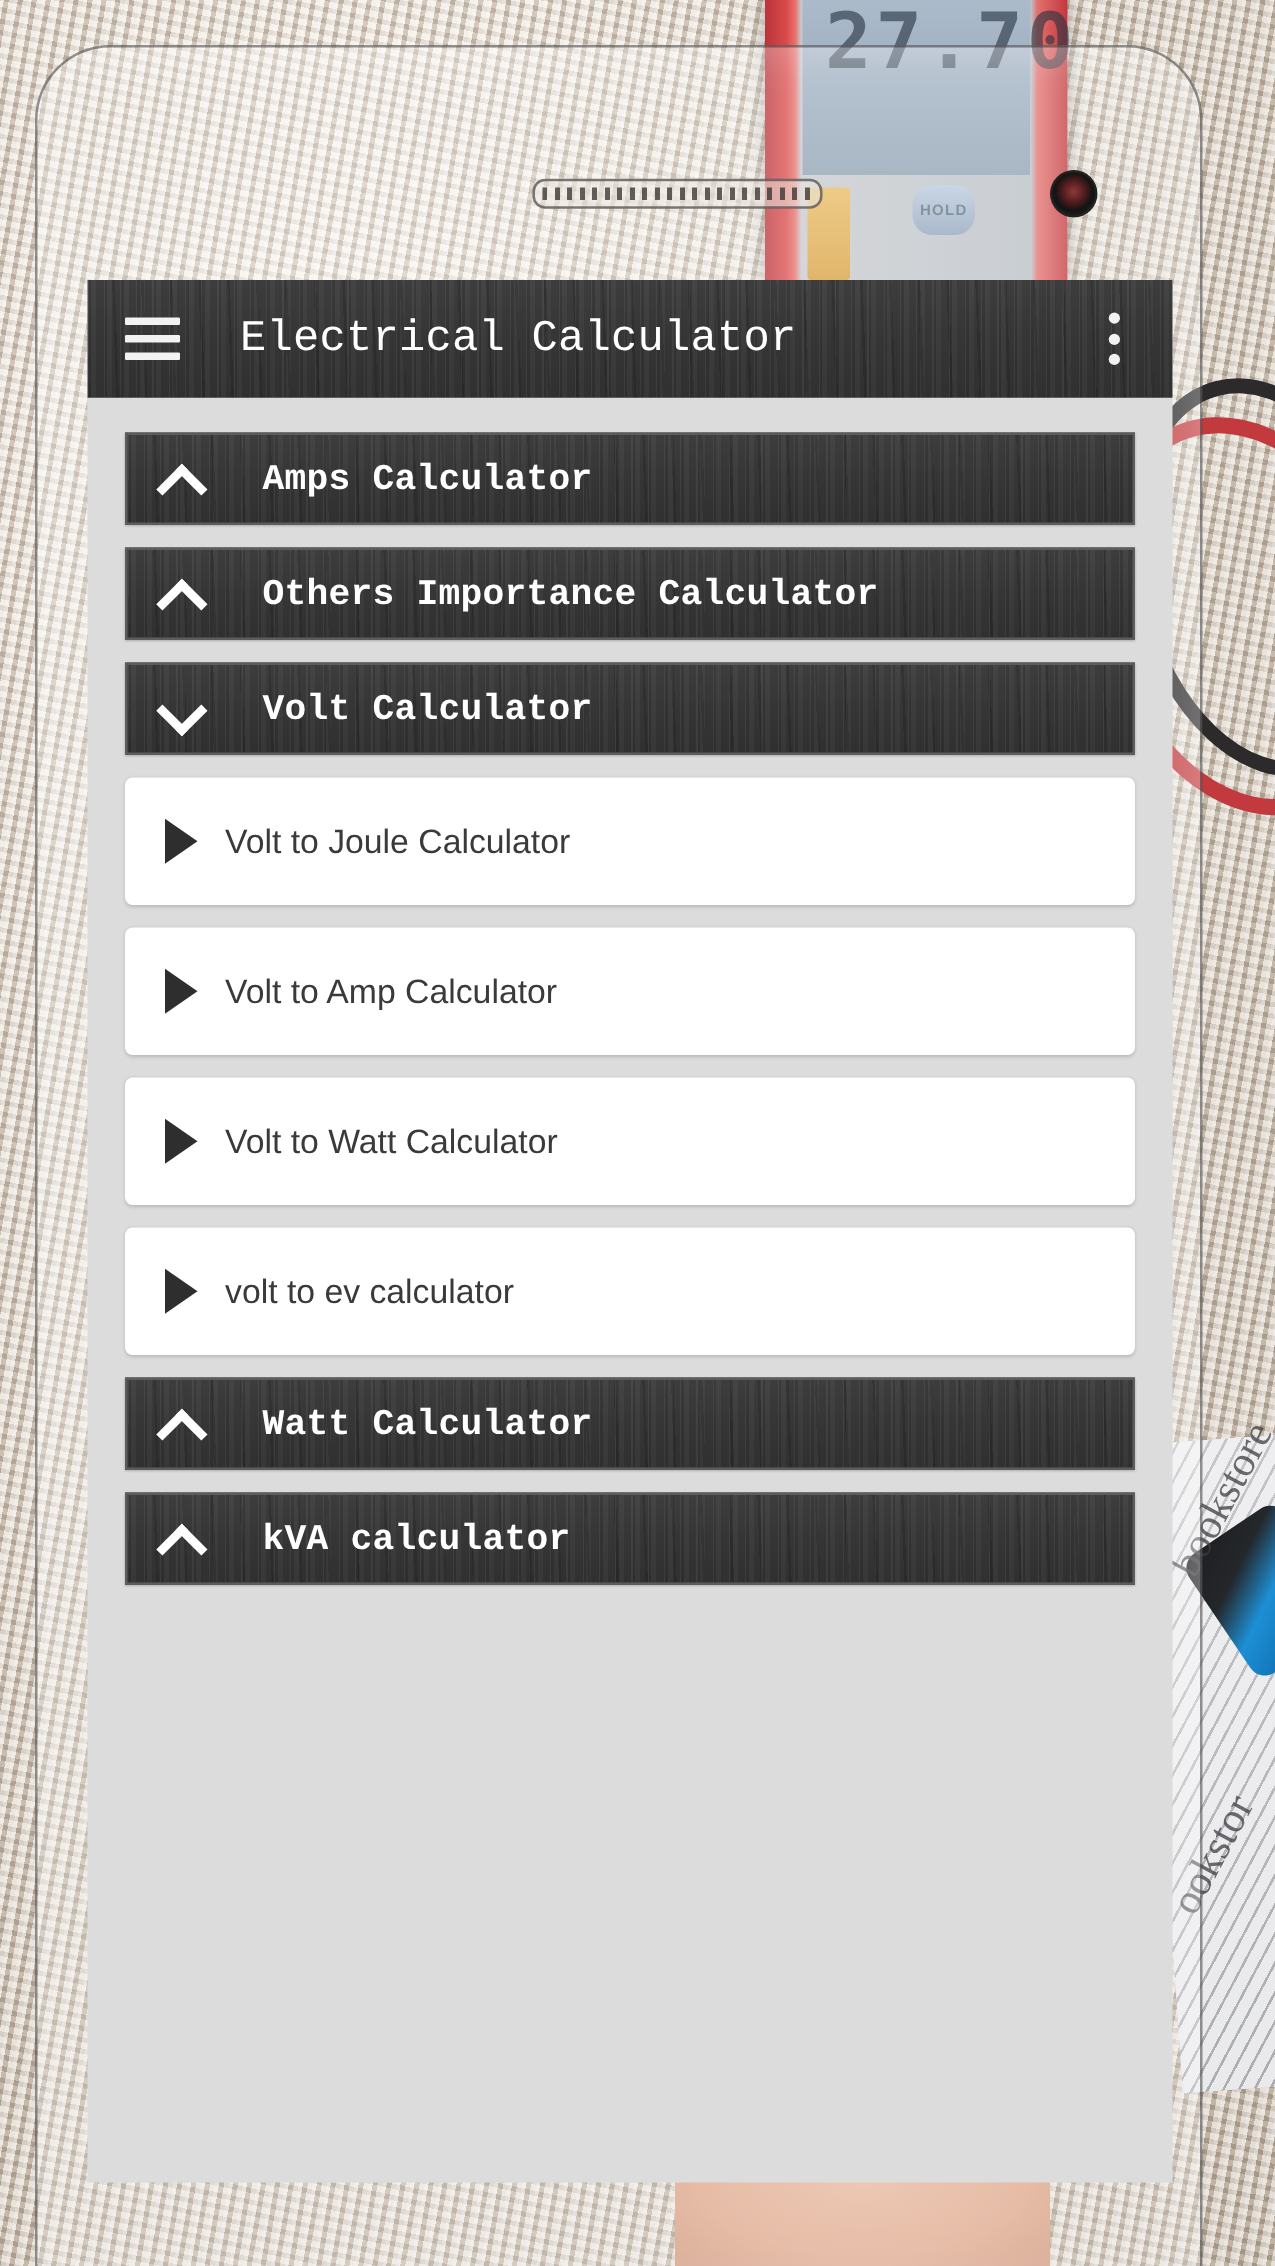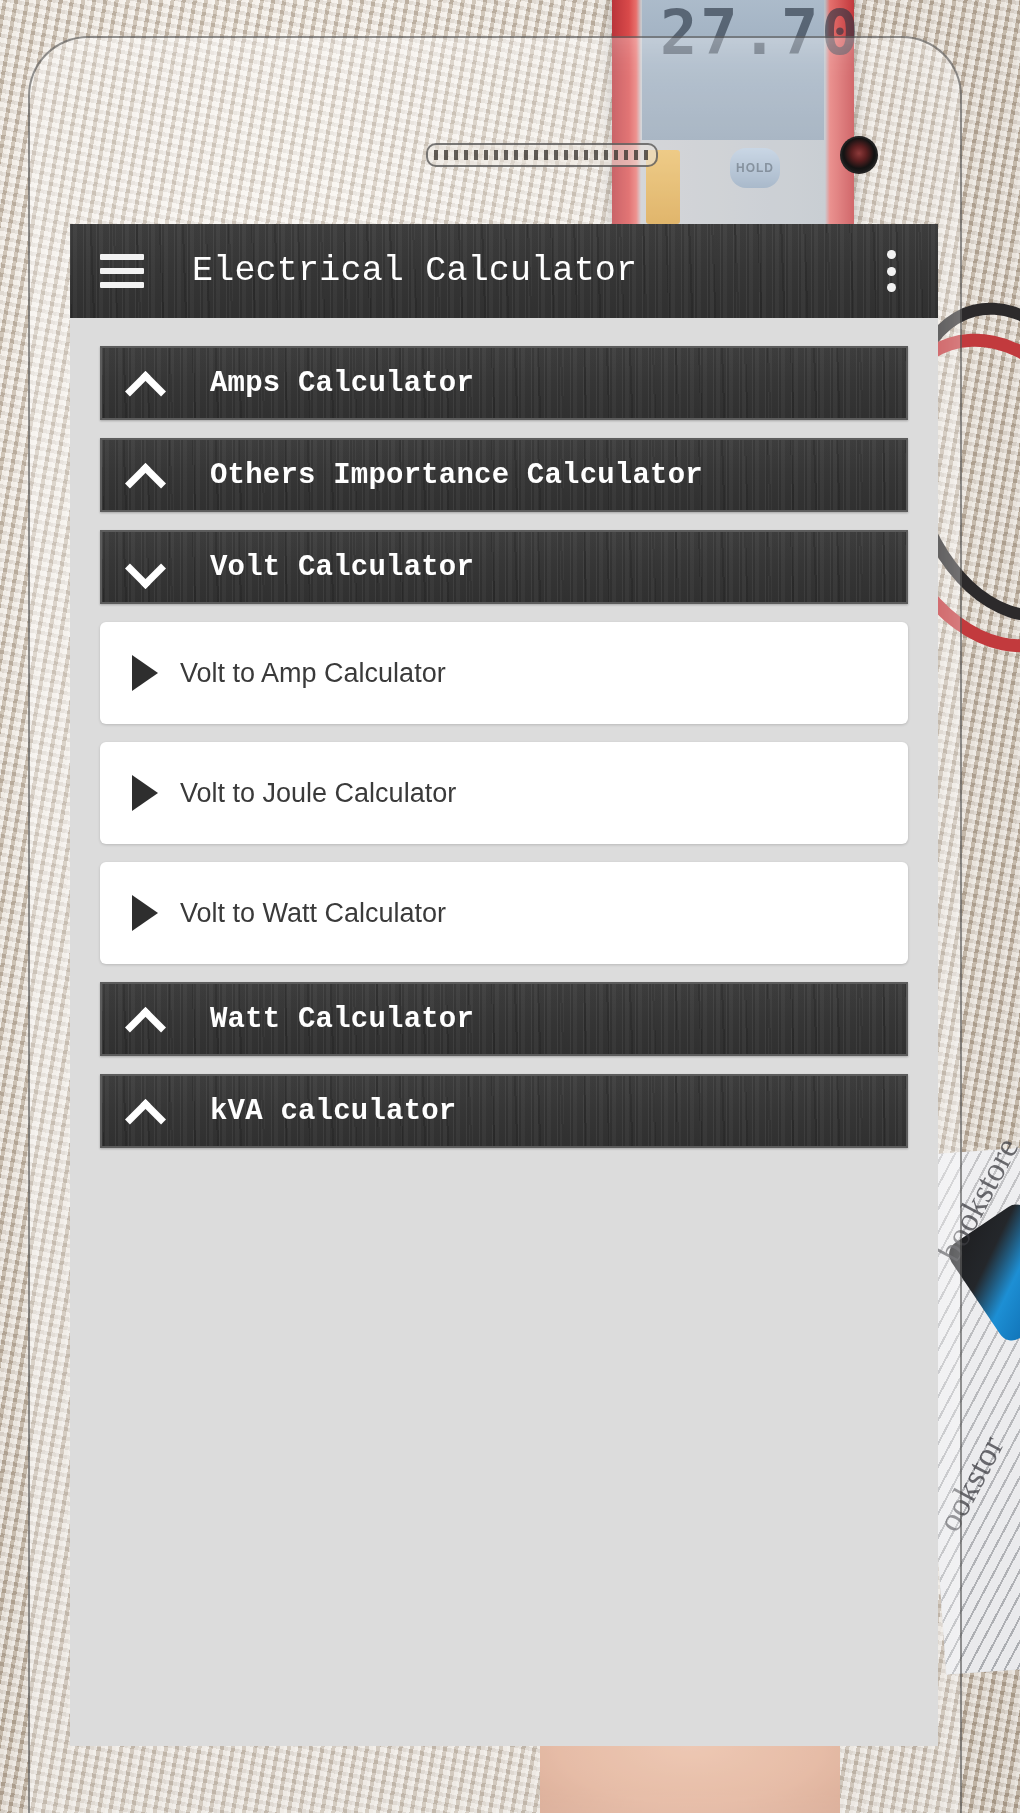--- a/index.html
+++ b/index.html
@@ -363,33 +363,37 @@
         <span class="group-label">Others Importance Calculator</span>
       </div>
 
       <div class="group-header wood expanded">
         <span class="chev"></span>
         <span class="group-label">Volt Calculator</span>
       </div>
 
       <div class="child-card">
         <span class="tri"></span>
-        <span class="child-label">Volt to Amp Calculator</span>
+        <span class="child-label">Volt to Joule Calculator</span>
       </div>
 
       <div class="child-card">
         <span class="tri"></span>
-        <span class="child-label">Volt to Joule Calculator</span>
+        <span class="child-label">Volt to Amp Calculator</span>
       </div>
 
       <div class="child-card">
         <span class="tri"></span>
         <span class="child-label">Volt to Watt Calculator</span>
       </div>
 
+      <div class="child-card">
+        <span class="tri"></span>
+        <span class="child-label">volt to ev calculator</span>
+      </div>
 
 
       <div class="group-header wood collapsed">
         <span class="chev"></span>
         <span class="group-label">Watt Calculator</span>
       </div>
 
       <div class="group-header wood collapsed">
         <span class="chev"></span>
         <span class="group-label">kVA calculator</span>

